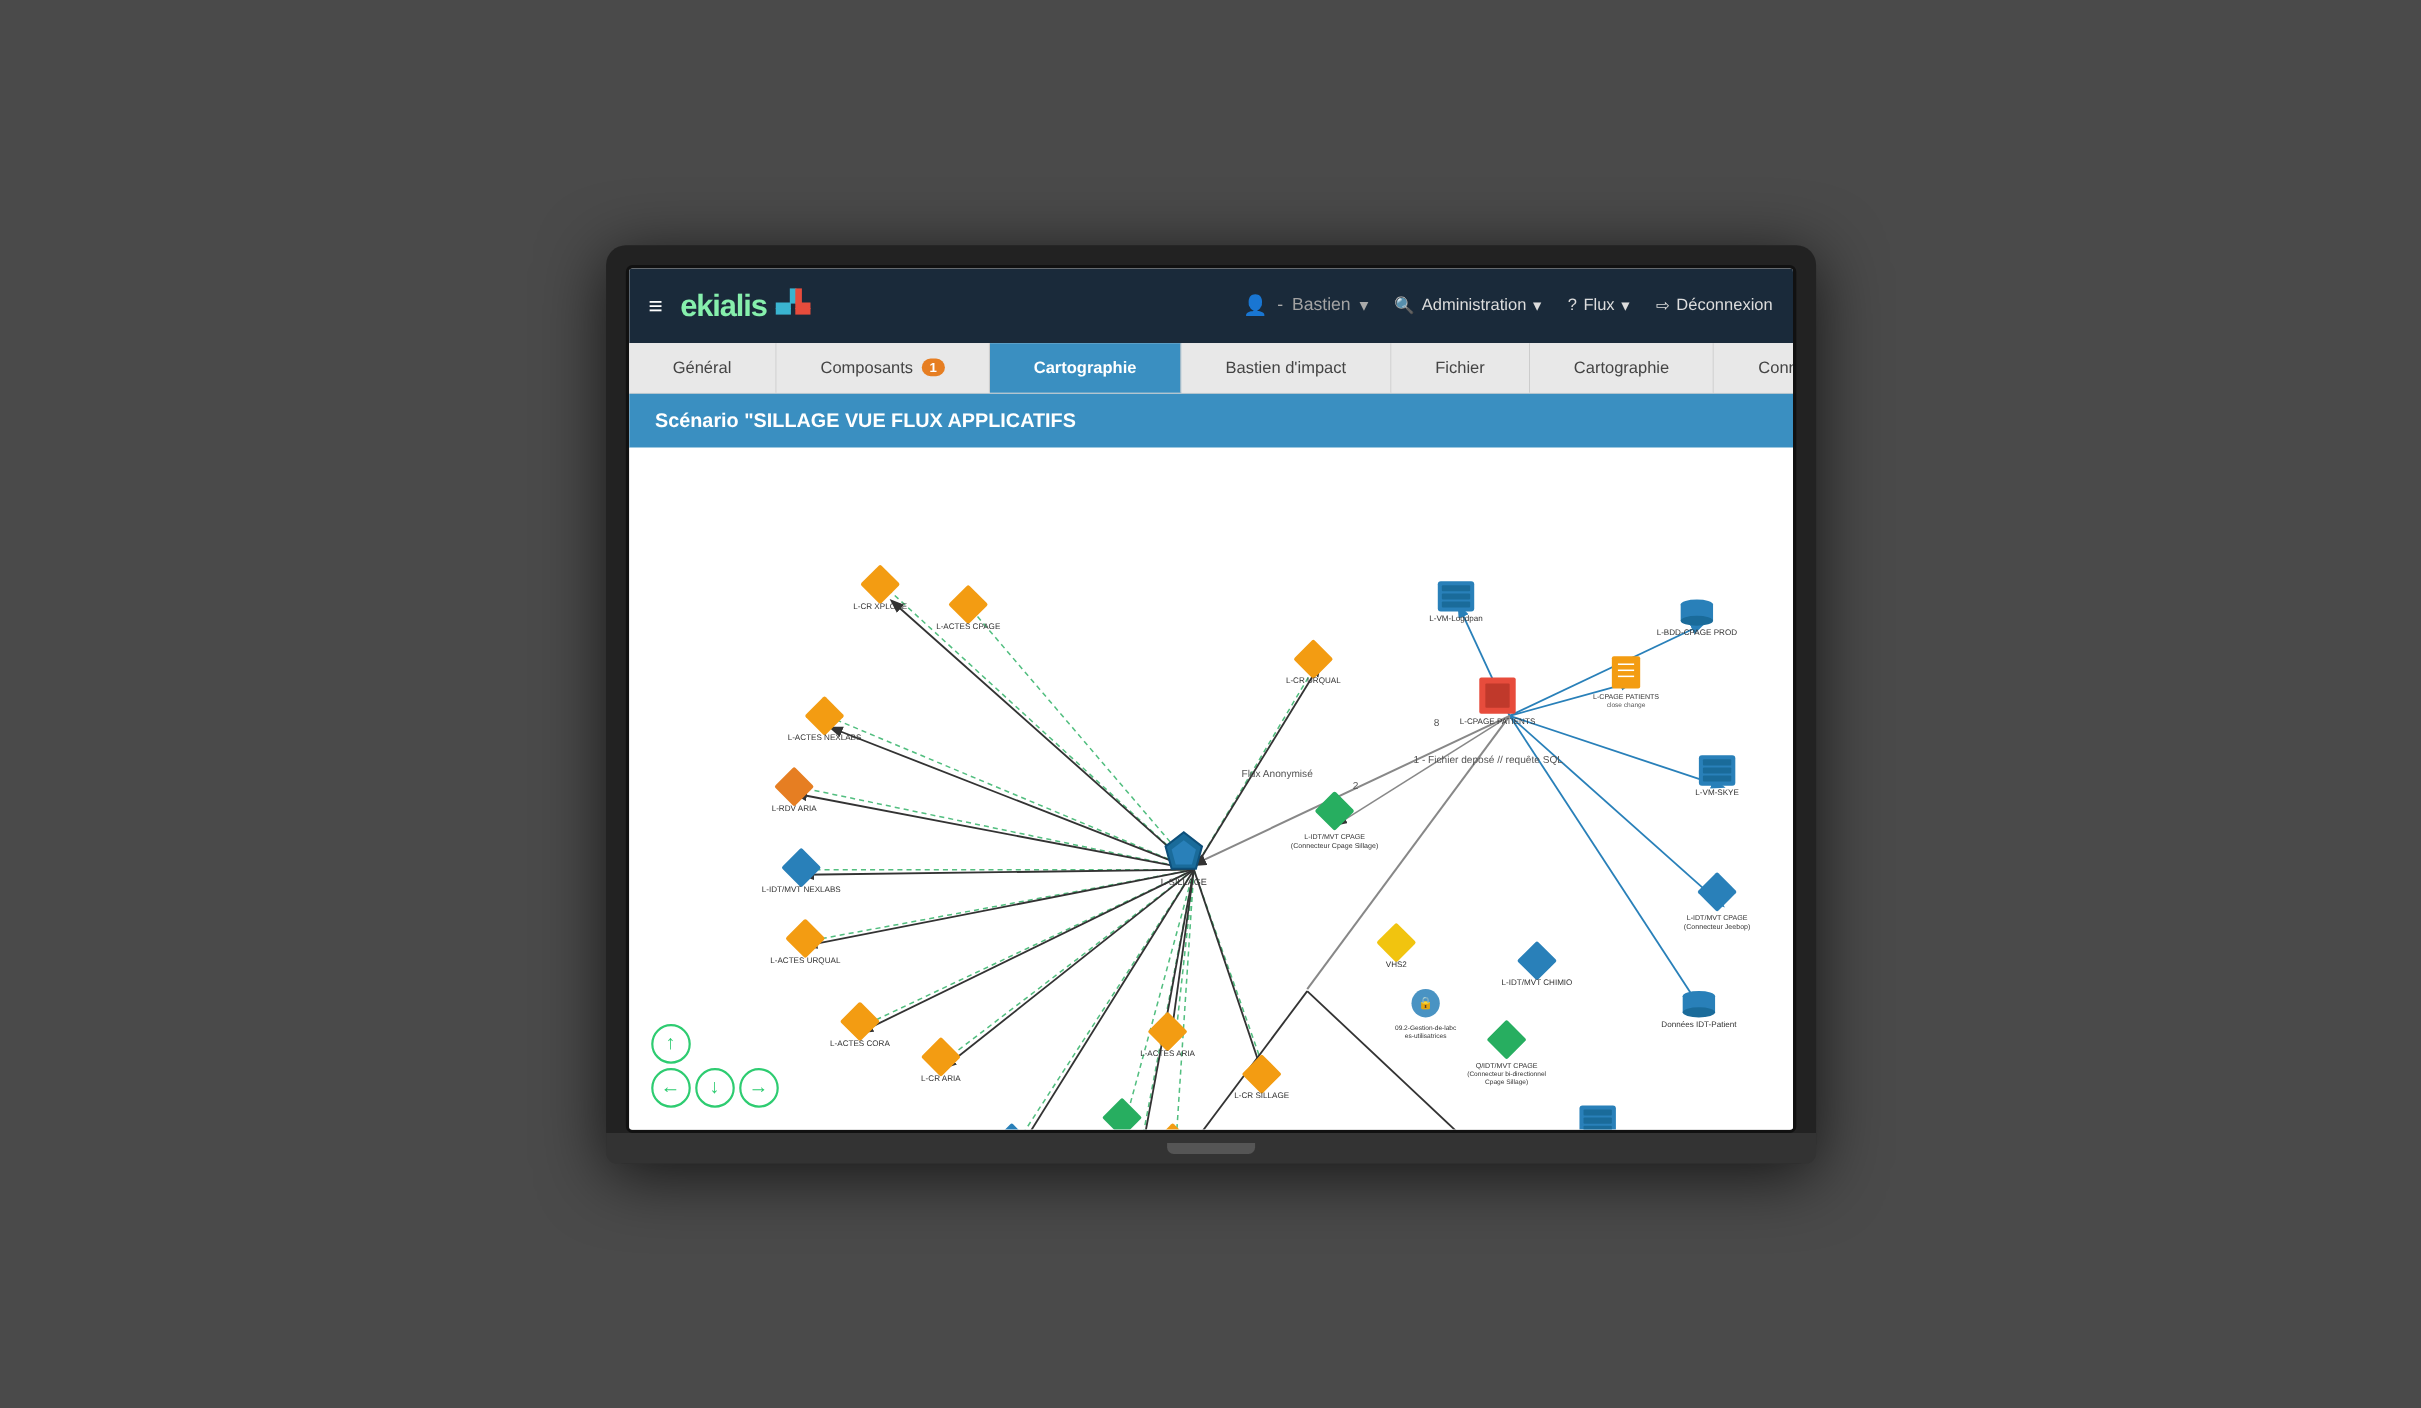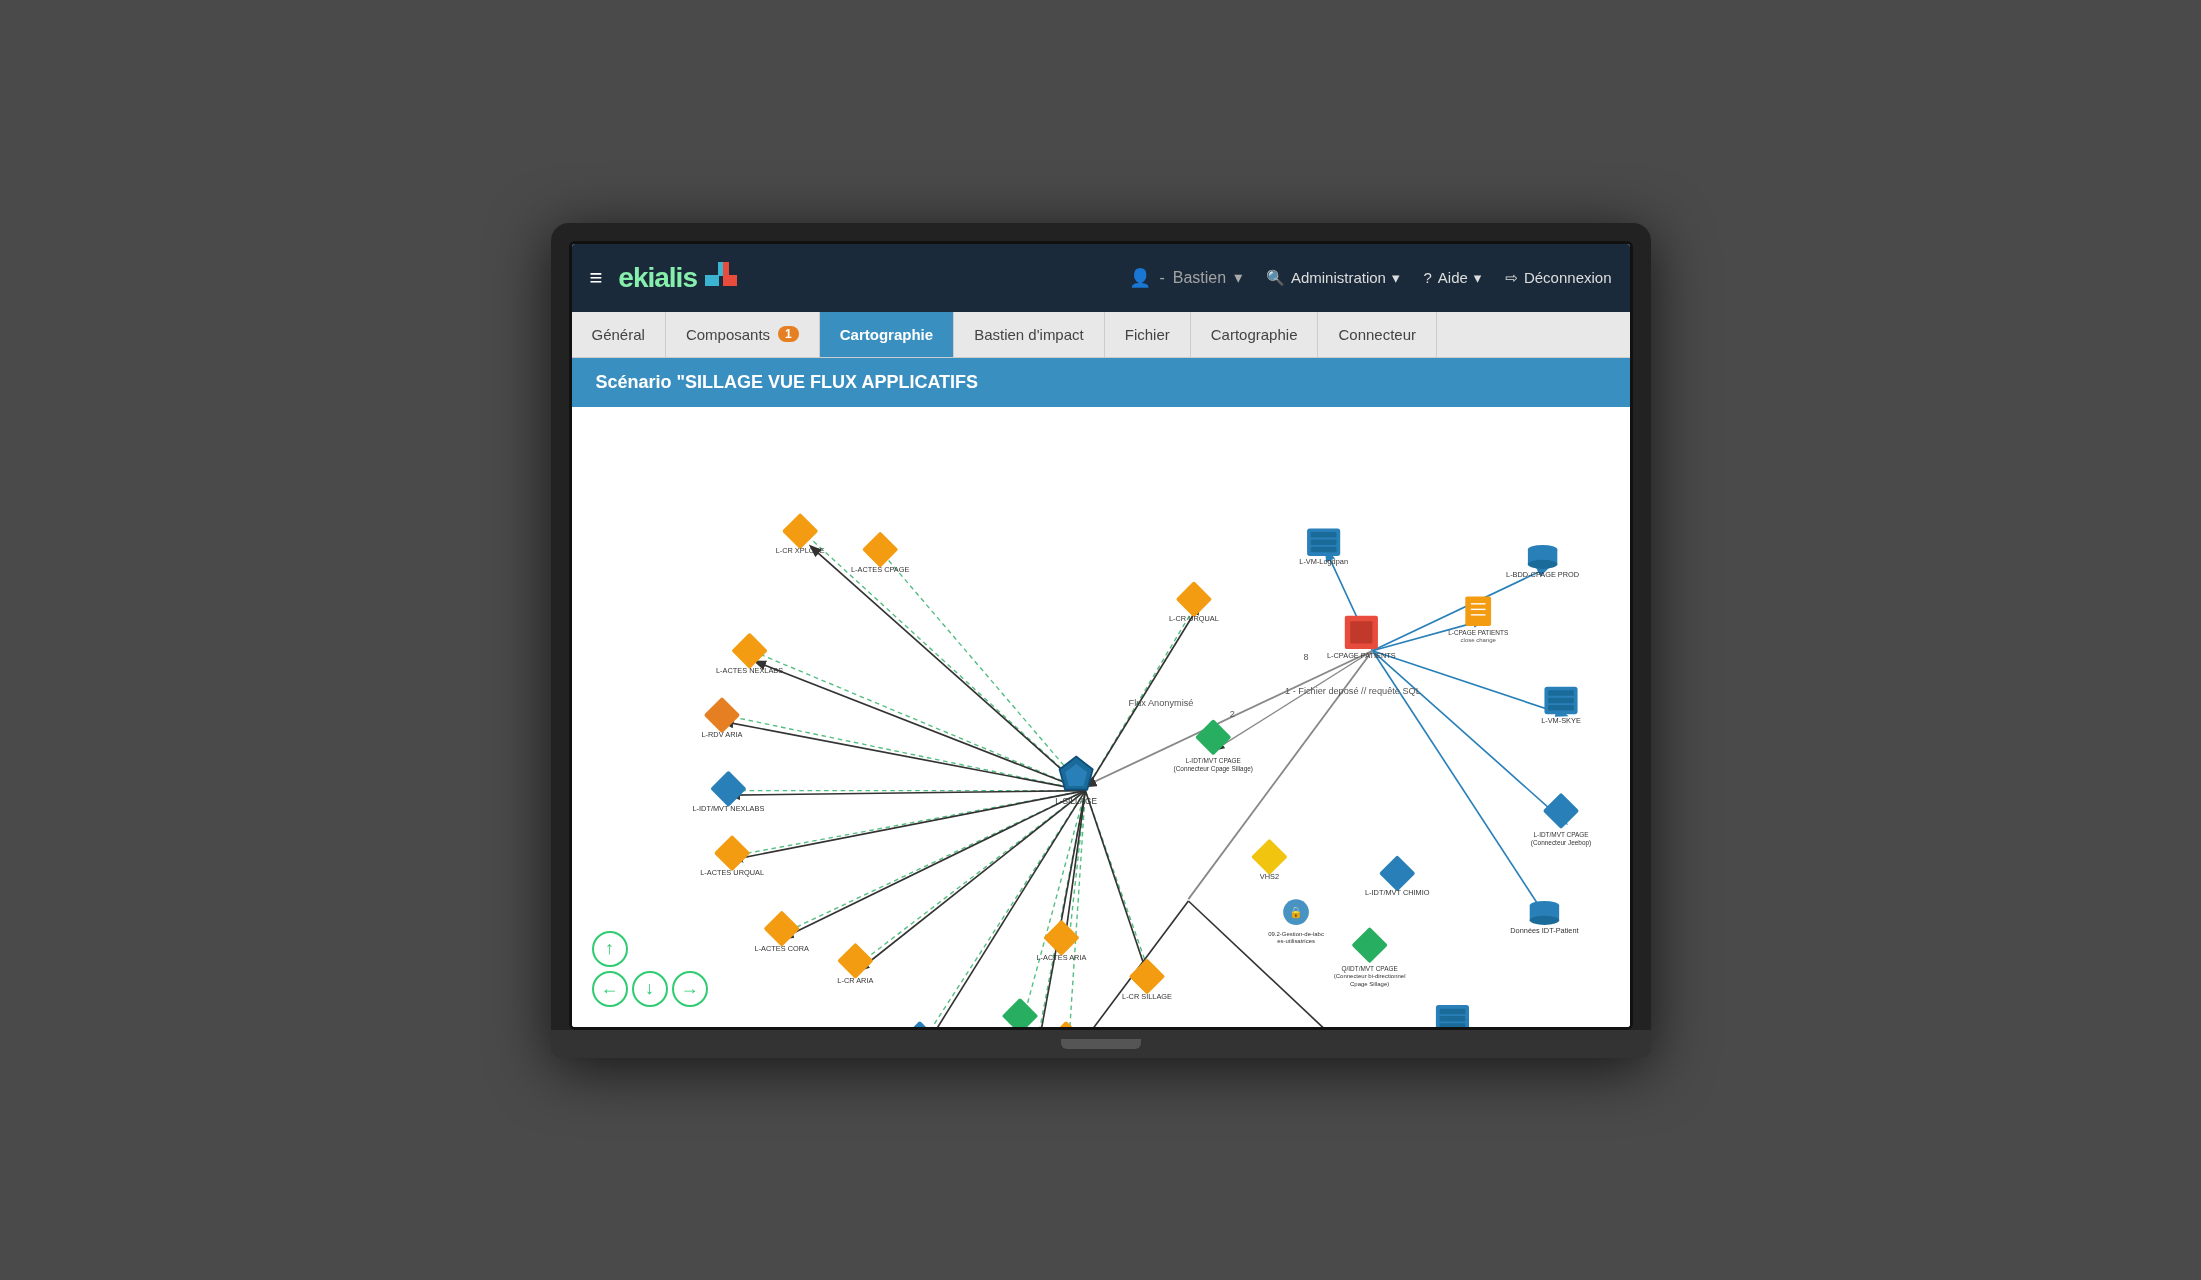--- a/index.html
+++ b/index.html
@@ -78,21 +78,21 @@
       gap: 8px;
       margin-right: 24px;
     }
     
     .tabs {
       display: flex;
       background: #e8e8e8;
       border-bottom: 1px solid #ccc;
     }
     .tab {
-      padding: 14px 20px;
+      padding: 14px 40px;
       cursor: pointer;
       font-size: 15px;
       color: #444;
       background: #e8e8e8;
       border-right: 1px solid #ccc;
       display: flex;
       align-items: center;
       gap: 8px;
       white-space: nowrap;
     }
@@ -201,21 +201,21 @@
       </div>
 
       <div class="header-nav">
         <div class="nav-item">
           <span>🔍</span>
           <span>Administration</span>
           <span>▾</span>
         </div>
         <div class="nav-item">
           <span>?</span>
-          <span>Aide</span>
+          <span>Flux</span>
           <span>▾</span>
         </div>
         <div class="nav-item">
           <span>⇨</span>
           <span>Déconnexion</span>
         </div>
       </div>
     </div>
 
     <div class="tabs">

